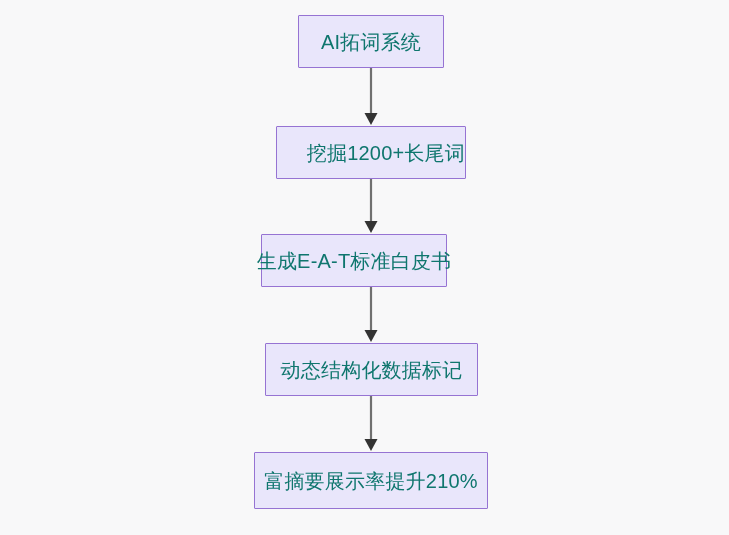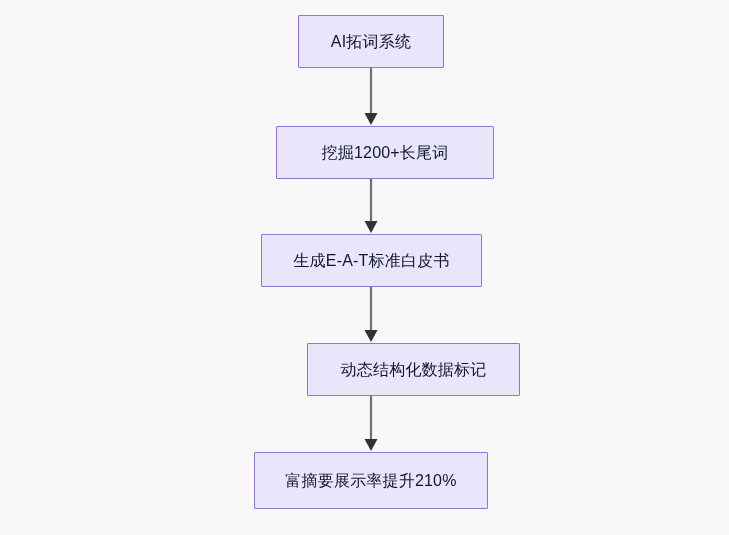--- a/index.html
+++ b/index.html
@@ -24,41 +24,41 @@
     box-sizing: border-box;
     background: #e9e6fb;
     border: 1.6px solid #9673d3;
     border-radius: 1px;
     display: flex;
     align-items: center;
     justify-content: center;
     text-align: center;
   }
   .node-label {
-    font-size: 16px;
+    font-size: 20px;
     line-height: 20px;
-    color: #0f172a;
+    color: #0f766e;
     letter-spacing: 0.2px;
     white-space: nowrap;
     font-weight: 400;
   }
   .edge {
     position: absolute;
     width: 22px;
     pointer-events: none;
   }
   .edge svg {
     display: block;
     overflow: visible;
   }
   
   .n1 { left: 298px; top: 15px;  width: 146px; height: 53px; }
-  .n2 { left: 276px; top: 126px; width: 218px; height: 53px; }
-  .n3 { left: 261px; top: 234px; width: 221px; height: 53px; }
-  .n4 { left: 265px; top: 343px; width: 213px; height: 53px; margin-left: 42px; }
+  .n2 { left: 276px; top: 126px; width: 190px; height: 53px; justify-content: flex-end; }
+  .n3 { left: 261px; top: 234px; width: 186px; height: 53px; }
+  .n4 { left: 265px; top: 343px; width: 213px; height: 53px; }
   .n5 { left: 254px; top: 452px; width: 234px; height: 57px; }
   
   .e1 { left: 360px; top: 68px;  height: 58px; }
   .e2 { left: 360px; top: 179px; height: 55px; }
   .e3 { left: 360px; top: 287px; height: 56px; }
   .e4 { left: 360px; top: 396px; height: 56px; }
 </style>
 </head>
 <body>
 

